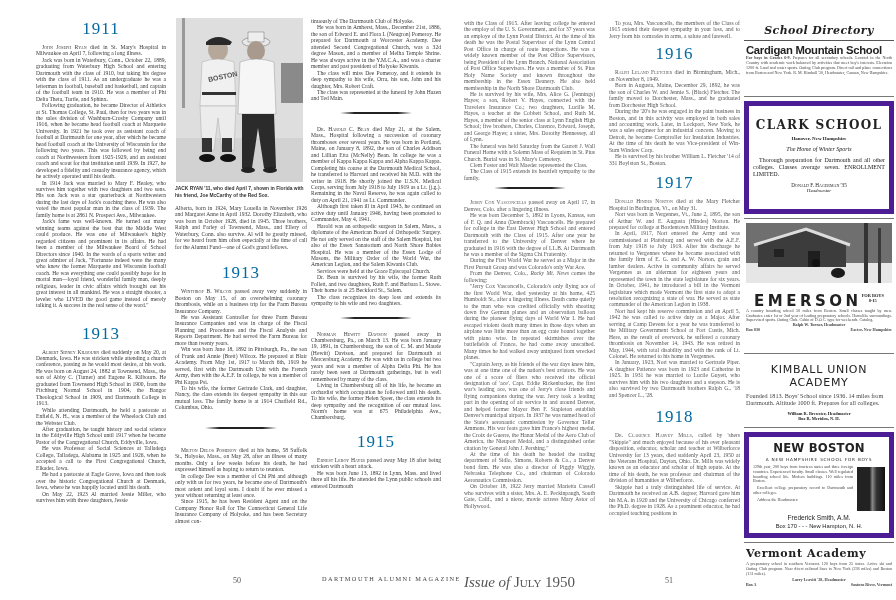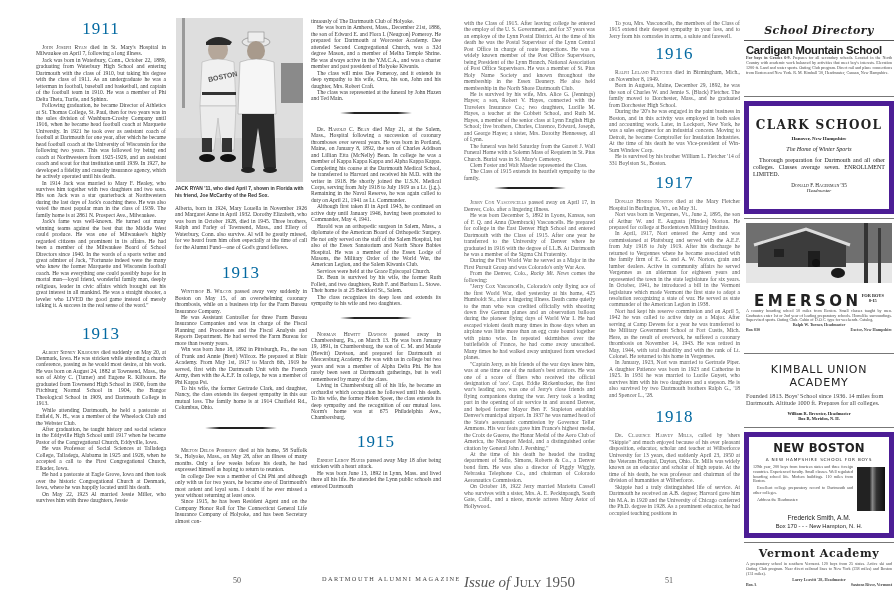--- a/index.html
+++ b/index.html
@@ -28,21 +28,21 @@
   .center { text-align:center; }
   .emerson-photo { height:60px; background:linear-gradient(180deg,#7c7c7c 0%,#4a4a4a 40%,#9a9a9a 70%,#eaeaea 100%); position:relative; overflow:hidden; }
   .emerson-row { display:flex; justify-content:center; align-items:flex-start; margin-top:10px; }
   .emerson-title { font-family:"DejaVu Sans", sans-serif; font-weight:bold; font-size:15px; letter-spacing:3.5px; line-height:16px; }
   .kua-title { font-family:"DejaVu Sans", sans-serif; font-size:11px; letter-spacing:0.7px; text-align:center; margin-top:6px; }
   .nh-title { font-family:"DejaVu Sans", sans-serif; font-weight:bold; font-size:11.7px; letter-spacing:0.2px; text-align:center; }
   .nh-sub { font-family:"DejaVu Sans", sans-serif; font-size:4.2px; letter-spacing:0.8px; text-align:center; margin:2px 0 3px 0; }
   .nh-body { display:flex; gap:4px; }
   .nh-text { flex:1; }
   .nh-img { width:28px; height:44px; background:linear-gradient(90deg,#222 0%,#222 45%,#888 55%,#333 70%,#111 100%); margin-top:2px; position:relative; }
-  .va-title { font-family:"DejaVu Serif", serif; font-weight:bold; font-size:11px; text-align:center; letter-spacing:0.6px; }
+  .va-title { font-family:"DejaVu Serif", serif; font-weight:bold; font-size:11px; text-align:left; letter-spacing:0.6px; }
   .sans { font-family:"Liberation Sans", sans-serif; }
   .between { display:flex; justify-content:space-between; }
 </style>
 </head>
 <body>
 
 <div class="col" style="left:36px; top:14px; width:130px;">
   <div class="year">1911</div>
   <p><span class="sc">John Joseph Ryan</span><span> died in St. Mary's Hospital in Milwaukee on April 7, following a long illness.</span></p>
   <p>Jack was born in Waterbury, Conn., October 22, 1889, graduating from Waterbury High School and entering Dartmouth with the class of 1910, but taking his degree with the class of 1911. As an undergraduate he was a letterman in football, baseball and basketball, and captain of the football team in 1910. He was a member of Phi Delta Theta, Turtle, and Sphinx.</p>

